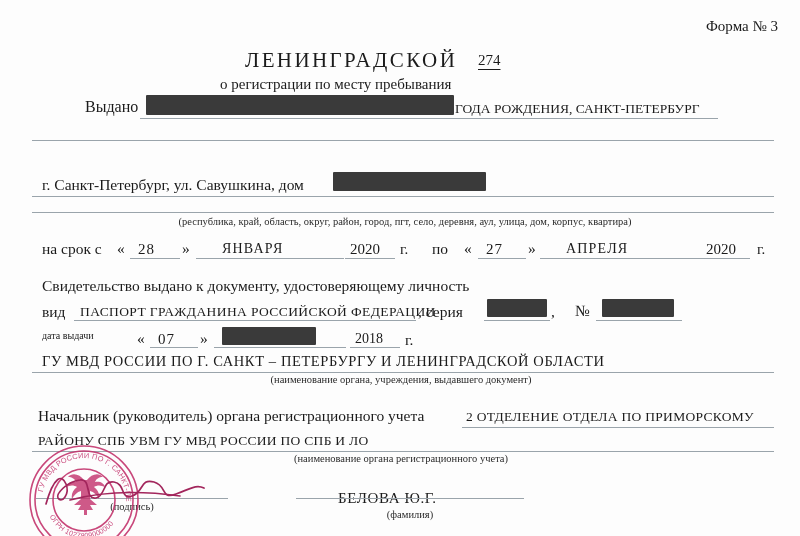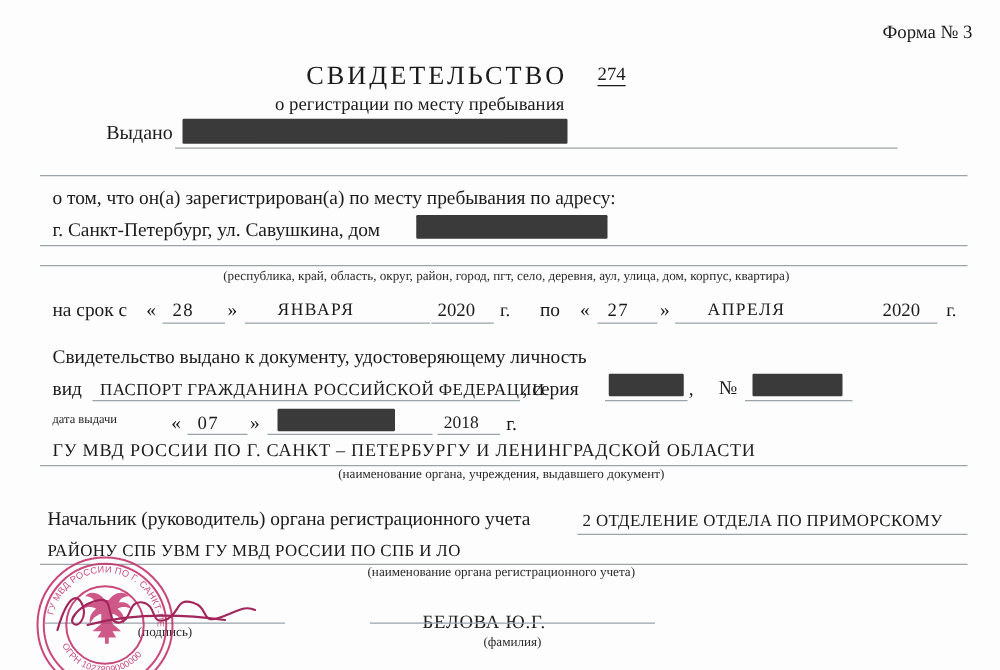--- a/index.html
+++ b/index.html
@@ -183,31 +183,31 @@
     pointer-events: none;
   }
 </style>
 </head>
 <body>
 
 <div class="page">
 
   <div class="txt" id="form-no">Форма № 3</div>
 
-  <div class="txt" id="cert-title">СВИДЕТЕЛЬСТВО</div>
+  <div class="txt" id="cert-title">ЛЕНИНГРАДСКОЙ</div>
   <div class="txt" id="cert-number">274</div>
   <div class="txt" id="cert-subtitle">о регистрации по месту пребывания</div>
 
   <div class="txt" id="issued-label">Выдано</div>
   <div class="redact" style="left:146px; top:95px; width:308px; height:20px;"></div>
+  <div class="txt" id="birth-city">ГОДА РОЖДЕНИЯ, САНКТ-ПЕТЕРБУРГ</div>
   <div class="rule" style="left:140px; top:118px; width:578px;"></div>
 
   <div class="rule" style="left:32px; top:140px; width:742px;"></div>
 
-  <div class="txt" id="reg-line">о том, что он(а) зарегистрирован(а) по месту пребывания по адресу:</div>
 
   <div class="txt" id="address-line">г. Санкт-Петербург, ул. Савушкина, дом</div>
   <div class="redact" style="left:333px; top:172px; width:153px; height:19px;"></div>
   <div class="rule" style="left:32px; top:196px; width:742px;"></div>
   <div class="rule" style="left:32px; top:212px; width:742px;"></div>
   <div class="caption" style="left:150px; top:216px; width:510px;">(республика, край, область, округ, район, город, пгт, село, деревня, аул, улица, дом, корпус, квартира)</div>
 
   <div class="txt" id="term-from">на срок с</div>
   <div class="txt qt" style="left:117px; top:240px;">«</div>
   <div class="txt" style="left:138px; top:241px; font-size:15px; letter-spacing:1px;">28</div>

